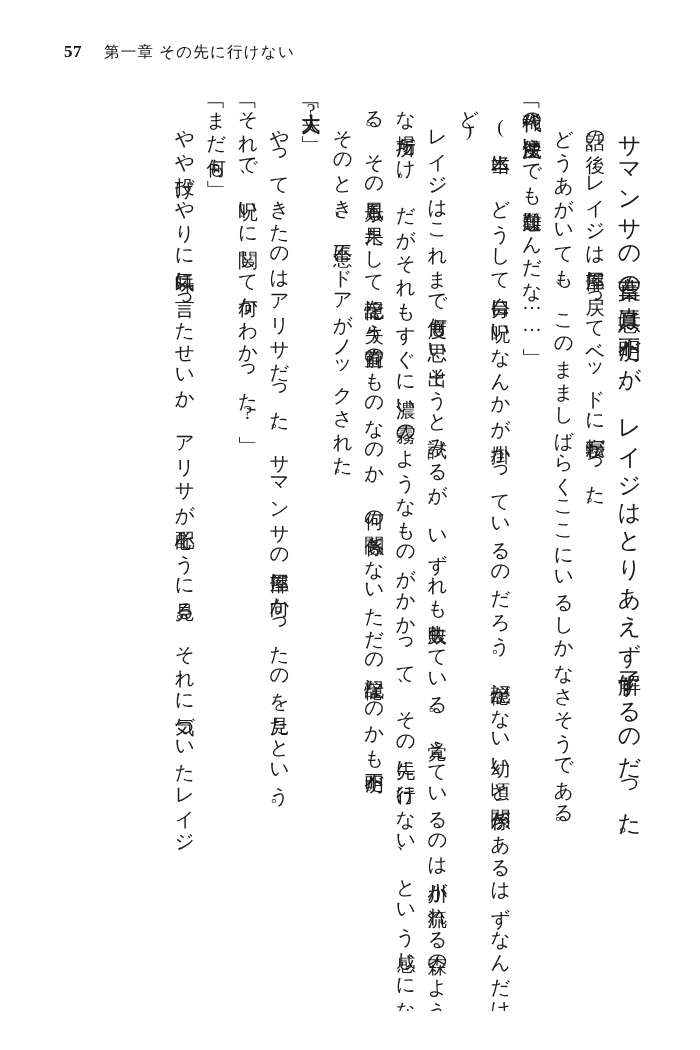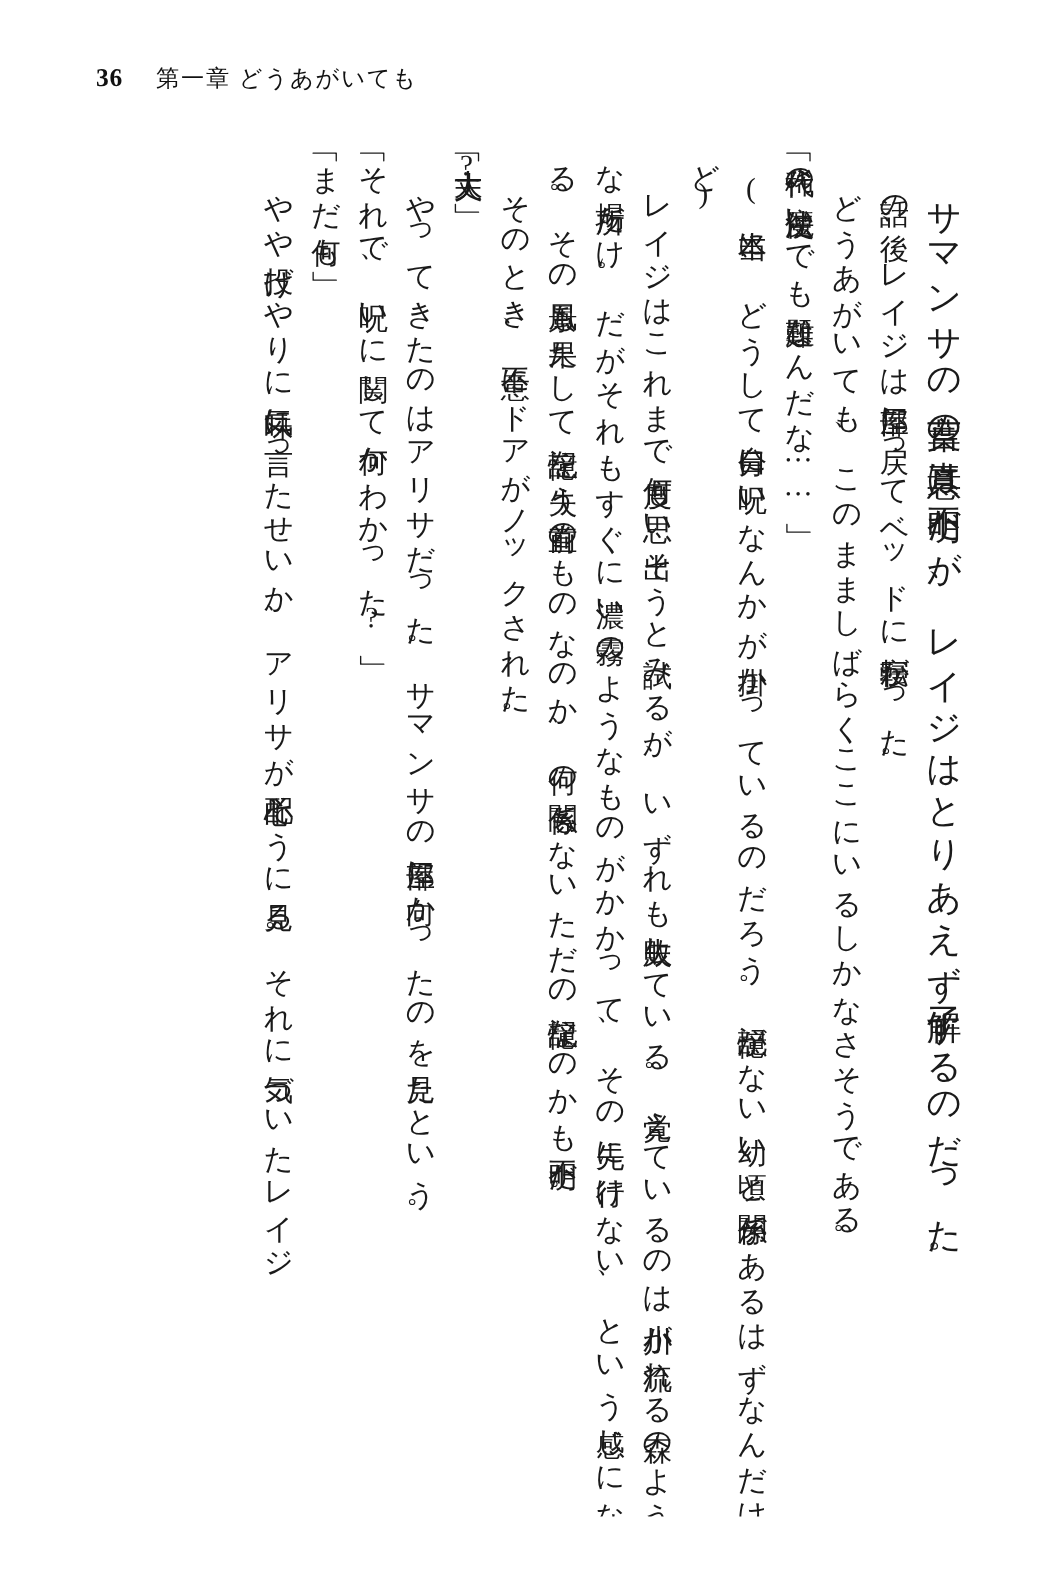--- a/index.html
+++ b/index.html
@@ -71,22 +71,22 @@
     font-size: 23px;
     letter-spacing: 1.6px;
   }
 </style>
 </head>
 <body>
 
 <div class="page">
 
   <div class="header">
-    <span class="folio">36</span>
-    <span class="chapter-title">第一章 どうあがいても</span>
+    <span class="folio">57</span>
+    <span class="chapter-title">第一章 その先に行けない</span>
   </div>
 
   <div class="body-area">
     <p class="para big">サマンサの言葉の真意は不明だが、レイジはとりあえず了解するのだった。</p>
     <p class="para">話の後、レイジは部屋に戻ってベッドに寝転がった。</p>
     <p class="para">どうあがいても、このまましばらくここにいるしかなさそうである。</p>
     <p class="para noindent">「稀代の魔法使いでも難題なんだな……」</p>
     <p class="para">(本当に、どうして自分に呪いなんかが掛かっているのだろう。記憶がない幼い頃と関係があるはずなんだけど)</p>
     <p class="para">レイジはこれまで何度も思い出そうと試みるが、いずれも失敗している。覚えているのは小川が流れる森のような場所だけ。だがそれもすぐに濃い霧のようなものがかかって、その先に行けない、という感じになる。その風景も果たして記憶を失う直前のものなのか、何の関係もないただの記憶なのかも不明だ。</p>
     <p class="para">そのとき、不意にドアがノックされた。</p>

